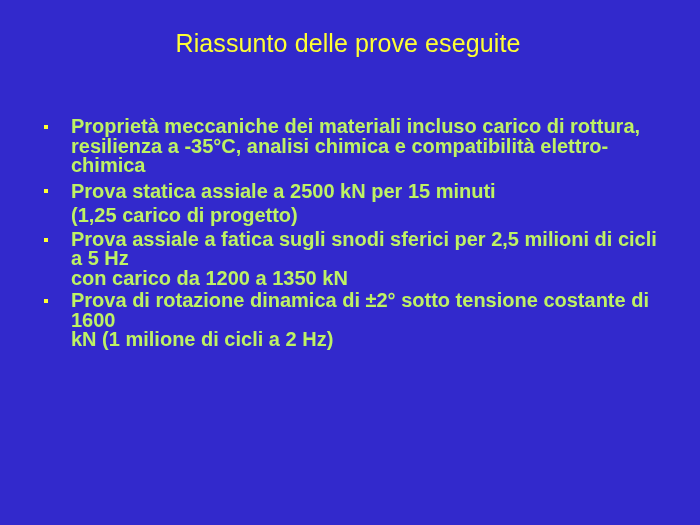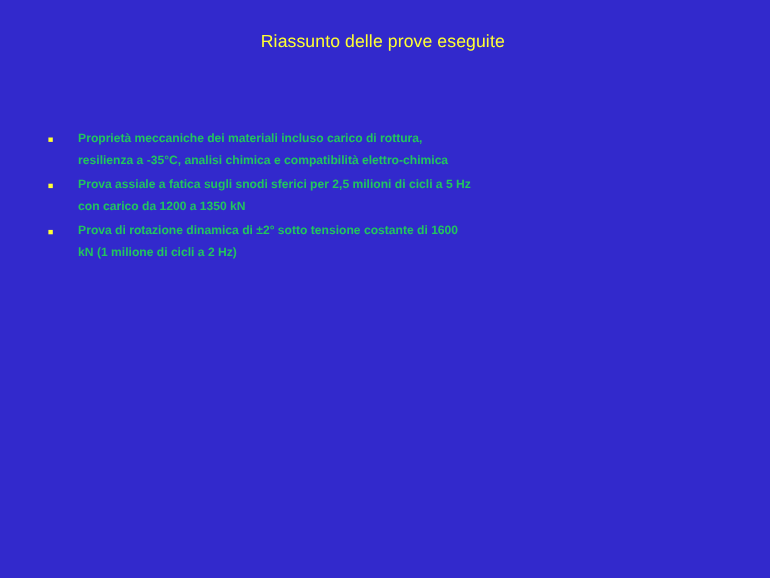--- a/index.html
+++ b/index.html
@@ -21,39 +21,39 @@
     height: 525px;
     background: #3229cc;
   }
   .slide-title {
     position: absolute;
     left: 0;
     top: 30px;
     width: 696px;
     text-align: center;
     color: #ffff33;
-    font-size: 16px;
+    font-size: 25px;
     font-weight: normal;
     letter-spacing: 0.1px;
     line-height: 1.1;
   }
   .body-list {
     position: absolute;
     left: 40px;
     top: 117px;
     width: 630px;
     margin: 0;
     padding: 0;
     list-style: none;
   }
   .bullet-item {
     position: relative;
     padding-left: 31px;
-    color: #22c55e;
-    font-size: 11px;
+    color: #bef264;
+    font-size: 20px;
     font-weight: bold;
     line-height: 19.5px;
     margin: 0 0 3px 0;
   }
   .bullet-marker {
     position: absolute;
     left: 4px;
     top: 8px;
     width: 4px;
     height: 4px;
@@ -81,20 +81,25 @@
   <ul class="body-list">
 
     <li class="bullet-item">
       <span class="bullet-marker"></span>
       <span class="bullet-text">Proprietà meccaniche dei materiali incluso carico di rottura,
 resilienza a -35°C, analisi chimica e compatibilità elettro-chimica</span>
     </li>
 
 
 
+    <li class="bullet-item loose">
+      <span class="bullet-marker"></span>
+      <span class="bullet-text">Prova statica assiale a 2500 kN per 15 minuti
+(1,25 carico di progetto)</span>
+    </li>
 
 
     <li class="bullet-item">
       <span class="bullet-marker"></span>
       <span class="bullet-text">Prova assiale a fatica sugli snodi sferici per 2,5 milioni di cicli a 5 Hz
 con carico da 1200 a 1350 kN</span>
     </li>
 
     <li class="bullet-item">
       <span class="bullet-marker"></span>

